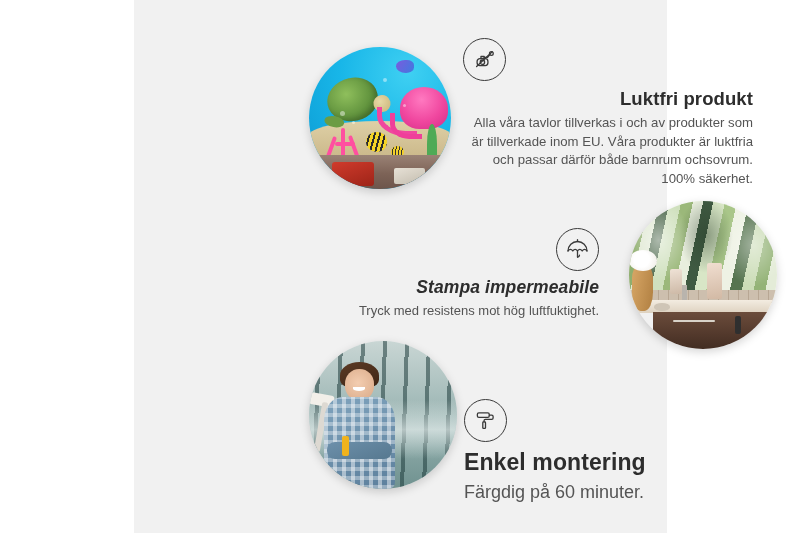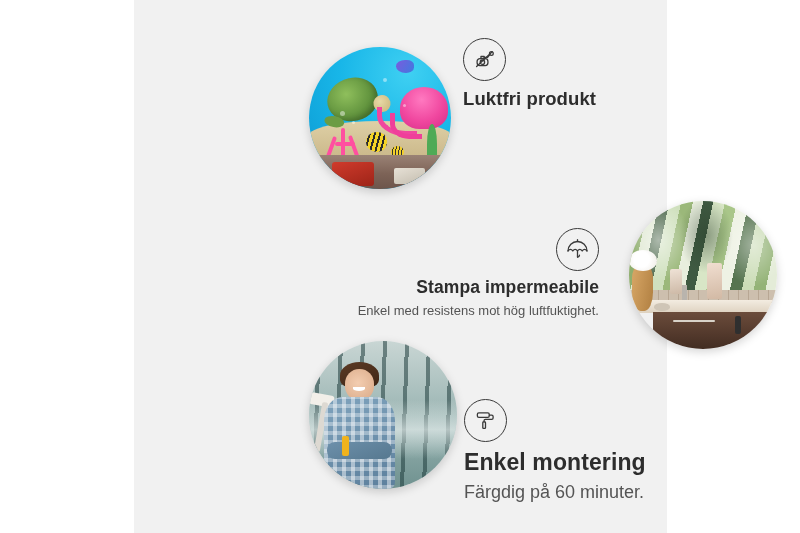--- a/index.html
+++ b/index.html
@@ -243,25 +243,25 @@
   .f-title{
     font-size:18.5px;font-weight:bold;color:#2d2d2d;
     margin:7px 0 4px 0;letter-spacing:.1px;
   }
   .f-body{
     font-size:13.2px;line-height:1.42;color:#545454;
     margin:0;
   }
 
   
-  #feature-odour{left:329px;top:38px;width:290px;}
+  #feature-odour{left:329px;top:38px;width:290px;text-align:right;}
   
   #feature-waterproof{left:215px;top:228px;width:250px;text-align:right;}
   #feature-waterproof .icon-circle{margin-left:auto;}
-  #feature-waterproof .f-title{font-size:17.5px;margin-top:6px;}
+  #feature-waterproof .f-title{font-size:17.5px;margin-top:6px;font-style:italic;}
   #feature-waterproof .f-body{font-size:13px;}
   
   #feature-assembly{left:330px;top:399px;width:250px;}
   #feature-assembly .f-title{font-size:23px;}
   #feature-assembly .f-body{font-size:18px;}
 </style>
 </head>
 <body>
 
 <div class="stage">
@@ -297,20 +297,21 @@
         <svg width="25" height="25" viewBox="0 0 24 24" fill="none" stroke="#3a3a3a" stroke-width="1.25" stroke-linecap="round" stroke-linejoin="round">
           <path d="M7.5 11.2h5.2a2.6 2.6 0 0 1 2.6 2.6v1.4a2.6 2.6 0 0 1-2.6 2.6H7.5a2.6 2.6 0 0 1-2.6-2.6v-1.4a2.6 2.6 0 0 1 2.6-2.6z"></path>
           <path d="M8.6 11.2V9.1h3.1v2.1"></path>
           <path d="M11.7 9.9h3.3l2.1-2.6"></path>
           <circle cx="18.6" cy="6.2" r="1.8"></circle>
           <circle cx="10" cy="14.6" r="2.1"></circle>
           <line x1="4.4" y1="18.8" x2="19.4" y2="4.6"></line>
         </svg>
       </div>
       <div class="f-title">Luktfri produkt</div>
+      <p class="f-body">Alla våra tavlor tillverkas i och av produkter som är tillverkade inom EU. Våra produkter är luktfria och passar därför både barnrum ochsovrum. 100% säkerhet.</p>
     </div>
 
     <div class="circ" id="circle-bathroom">
       <div class="img">
         <div class="bath-wall"></div>
         <div class="bath-backsplash"></div>
         <div class="bath-bottleL"></div>
         <div class="bath-bottleR"></div>
         <div class="bath-faucet"></div>
         <div class="bath-counter"></div>
@@ -325,21 +326,21 @@
       <div class="icon-circle">
         <svg width="25" height="25" viewBox="0 0 24 24" fill="none" stroke="#3a3a3a" stroke-width="1.25" stroke-linecap="round" stroke-linejoin="round">
           <path d="M2.9 13.4a9.1 9.1 0 0 1 18.2 0"></path>
           <path d="M2.9 13.4c1.5-2.1 3.1-2.1 4.6 0 1.5-2.1 3-2.1 4.5 0 1.5-2.1 3-2.1 4.5 0 1.5-2.1 3.1-2.1 4.6 0"></path>
           <line x1="12" y1="13.4" x2="12" y2="19.3"></line>
           <path d="M12 19.3a1.9 1.9 0 0 0 1.9-1.9"></path>
           <line x1="12" y1="4.3" x2="12" y2="2.6"></line>
         </svg>
       </div>
       <div class="f-title">Stampa impermeabile</div>
-      <p class="f-body">Enkel med resistens mot hög luftfuktighet.</p>
+      <p class="f-body">Tryck med resistens mot hög luftfuktighet.</p>
     </div>
 
     <div class="circ" id="circle-forest">
       <div class="img">
         <div class="forest-bg"></div>
         <div class="forest-mist"></div>
         <div class="roller-head"></div>
         <div class="roller-handle"></div>
         <div class="woman-hair"></div>
         <div class="woman-head"></div>

